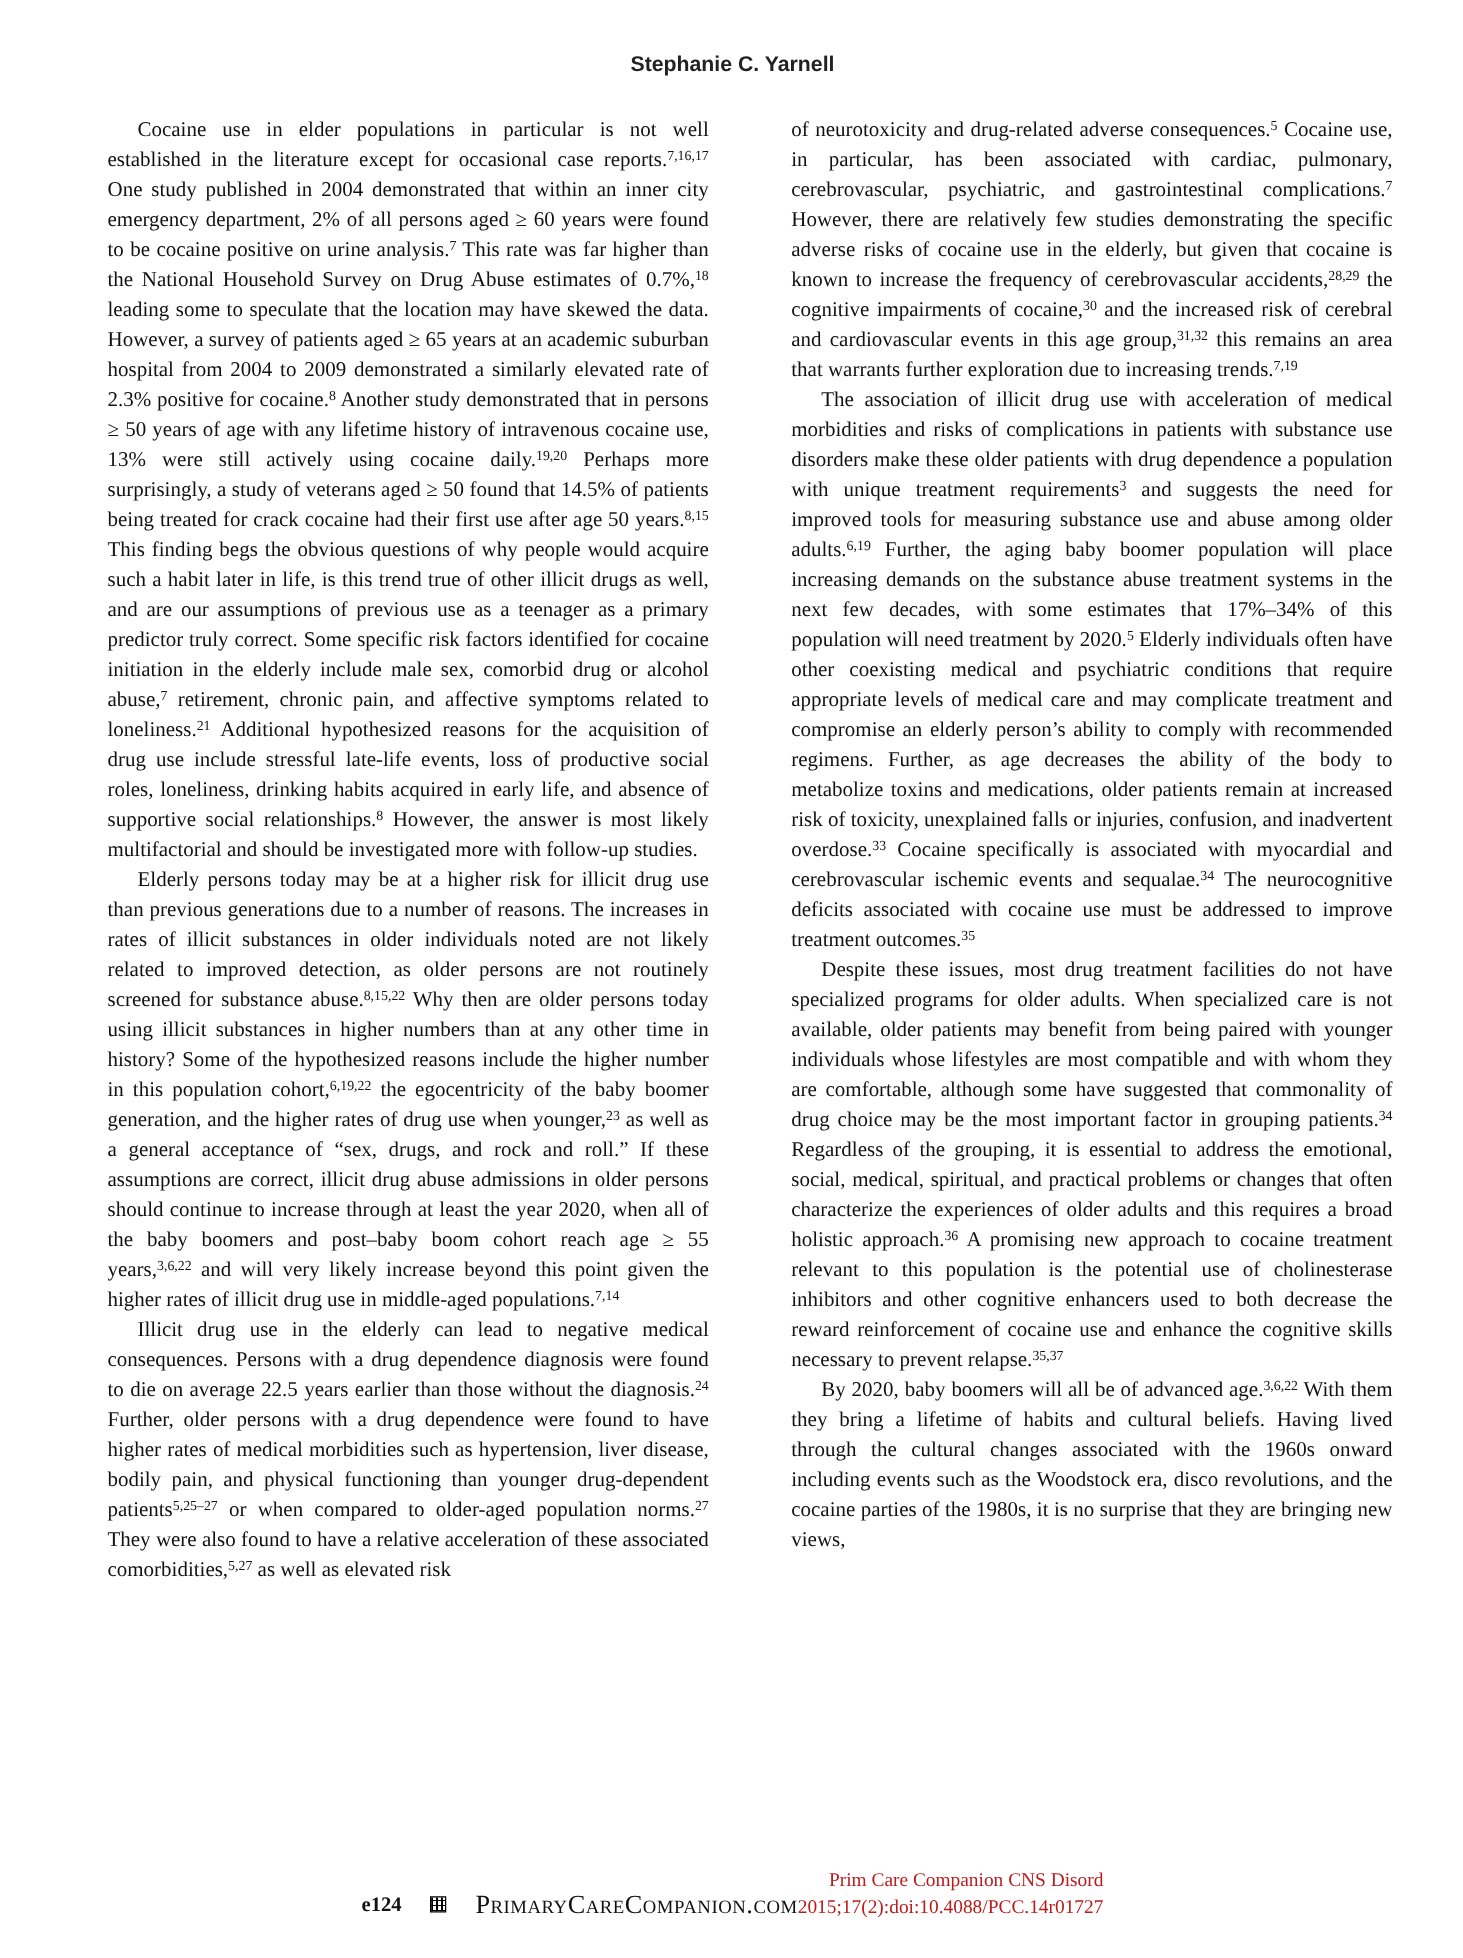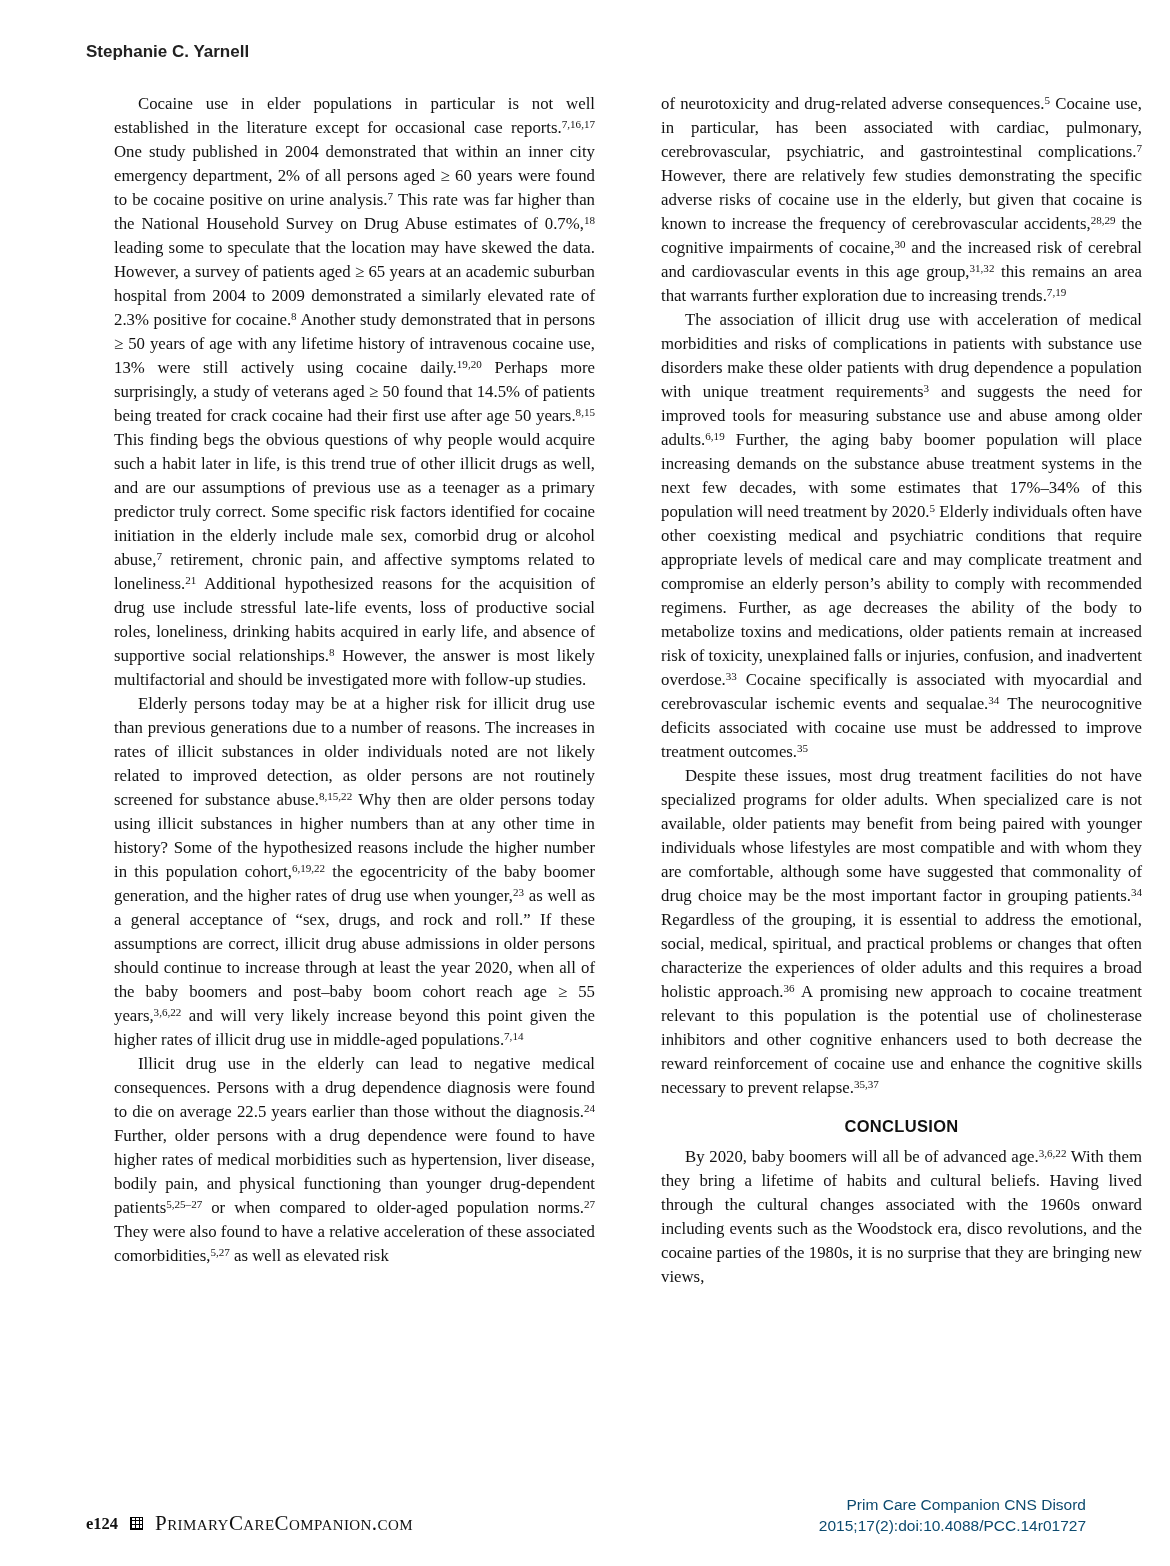--- a/index.html
+++ b/index.html
@@ -1,15 +1,15 @@
 <!DOCTYPE html>
 <html><head>
 <meta charset="utf-8">
 <style>
-  * { margin:0; padding:0; box-sizing:border-box; }
+  * { margin:0; padding:0; box-sizing:border-box;align-items:center; }
   html, body { background:#ffffff; }
   body {
     width:1170px; height:1566px; margin:0 auto;
     font-family:"Liberation Serif", serif;
     color:#111111;
   }
   .page {
     width:100%; height:100%;
     padding:42px 84px 30px 86px;
     display:flex; flex-direction:column;
@@ -41,21 +41,21 @@
     font-family:"Liberation Sans", sans-serif;
     font-weight:700; font-size:16.5px; letter-spacing:0.02em;
     text-align:center; color:#111111;
     margin:14px 0 7px 0; text-indent:0;
   }
   .footer {
     margin-top:18px;
     display:flex; justify-content:space-between; align-items:flex-end;
   }
   .footer-left {
-    display:flex; align-items:center; gap:12px;
+    display:flex; align-items:center; gap:23px;
     font-size:16.5px; color:#111111;
   }
   .pagenum { font-weight:700; }
   .logo-square {
     width:13px; height:13px; display:inline-block;
     border:1px solid #000;
     background-image:
       repeating-linear-gradient(0deg,  #000 0 1px, transparent 1px 4px),
       repeating-linear-gradient(90deg, #000 0 1px, transparent 1px 4px);
     background-color:#fff;
@@ -79,30 +79,29 @@
   <main class="columns">
     <div class="col">
         <p class="indent">Cocaine use in elder populations in particular is not well established in the literature except for occasional case reports.<sup>7,16,17</sup> One study published in 2004 demonstrated that within an inner city emergency department, 2% of all persons aged ≥ 60 years were found to be cocaine positive on urine analysis.<sup>7</sup> This rate was far higher than the National Household Survey on Drug Abuse estimates of 0.7%,<sup>18</sup> leading some to speculate that the location may have skewed the data. However, a survey of patients aged ≥ 65 years at an academic suburban hospital from 2004 to 2009 demonstrated a similarly elevated rate of 2.3% positive for cocaine.<sup>8</sup> Another study demonstrated that in persons ≥ 50 years of age with any lifetime history of intravenous cocaine use, 13% were still actively using cocaine daily.<sup>19,20</sup> Perhaps more surprisingly, a study of veterans aged ≥ 50 found that 14.5% of patients being treated for crack cocaine had their first use after age 50 years.<sup>8,15</sup> This finding begs the obvious questions of why people would acquire such a habit later in life, is this trend true of other illicit drugs as well, and are our assumptions of previous use as a teenager as a primary predictor truly correct. Some specific risk factors identified for cocaine initiation in the elderly include male sex, comorbid drug or alcohol abuse,<sup>7</sup> retirement, chronic pain, and affective symptoms related to loneliness.<sup>21</sup> Additional hypothesized reasons for the acquisition of drug use include stressful late-life events, loss of productive social roles, loneliness, drinking habits acquired in early life, and absence of supportive social relationships.<sup>8</sup> However, the answer is most likely multifactorial and should be investigated more with follow-up studies.</p>
         <p class="indent">Elderly persons today may be at a higher risk for illicit drug use than previous generations due to a number of reasons. The increases in rates of illicit substances in older individuals noted are not likely related to improved detection, as older persons are not routinely screened for substance abuse.<sup>8,15,22</sup> Why then are older persons today using illicit substances in higher numbers than at any other time in history? Some of the hypothesized reasons include the higher number in this population cohort,<sup>6,19,22</sup> the egocentricity of the baby boomer generation, and the higher rates of drug use when younger,<sup>23</sup> as well as a general acceptance of “sex, drugs, and rock and roll.” If these assumptions are correct, illicit drug abuse admissions in older persons should continue to increase through at least the year 2020, when all of the baby boomers and post–baby boom cohort reach age ≥ 55 years,<sup>3,6,22</sup> and will very likely increase beyond this point given the higher rates of illicit drug use in middle-aged populations.<sup>7,14</sup></p>
         <p class="indent">Illicit drug use in the elderly can lead to negative medical consequences. Persons with a drug dependence diagnosis were found to die on average 22.5 years earlier than those without the diagnosis.<sup>24</sup> Further, older persons with a drug dependence were found to have higher rates of medical morbidities such as hypertension, liver disease, bodily pain, and physical functioning than younger drug-dependent patients<sup>5,25–27</sup> or when compared to older-aged population norms.<sup>27</sup> They were also found to have a relative acceleration of these associated comorbidities,<sup>5,27</sup> as well as elevated risk</p>
       </div>
     <div class="col">
         <p class="">of neurotoxicity and drug-related adverse consequences.<sup>5</sup> Cocaine use, in particular, has been associated with cardiac, pulmonary, cerebrovascular, psychiatric, and gastrointestinal complications.<sup>7</sup> However, there are relatively few studies demonstrating the specific adverse risks of cocaine use in the elderly, but given that cocaine is known to increase the frequency of cerebrovascular accidents,<sup>28,29</sup> the cognitive impairments of cocaine,<sup>30</sup> and the increased risk of cerebral and cardiovascular events in this age group,<sup>31,32</sup> this remains an area that warrants further exploration due to increasing trends.<sup>7,19</sup></p>
         <p class="indent">The association of illicit drug use with acceleration of medical morbidities and risks of complications in patients with substance use disorders make these older patients with drug dependence a population with unique treatment requirements<sup>3</sup> and suggests the need for improved tools for measuring substance use and abuse among older adults.<sup>6,19</sup> Further, the aging baby boomer population will place increasing demands on the substance abuse treatment systems in the next few decades, with some estimates that 17%–34% of this population will need treatment by 2020.<sup>5</sup> Elderly individuals often have other coexisting medical and psychiatric conditions that require appropriate levels of medical care and may complicate treatment and compromise an elderly person’s ability to comply with recommended regimens. Further, as age decreases the ability of the body to metabolize toxins and medications, older patients remain at increased risk of toxicity, unexplained falls or injuries, confusion, and inadvertent overdose.<sup>33</sup> Cocaine specifically is associated with myocardial and cerebrovascular ischemic events and sequalae.<sup>34</sup> The neurocognitive deficits associated with cocaine use must be addressed to improve treatment outcomes.<sup>35</sup></p>
         <p class="indent">Despite these issues, most drug treatment facilities do not have specialized programs for older adults. When specialized care is not available, older patients may benefit from being paired with younger individuals whose lifestyles are most compatible and with whom they are comfortable, although some have suggested that commonality of drug choice may be the most important factor in grouping patients.<sup>34</sup> Regardless of the grouping, it is essential to address the emotional, social, medical, spiritual, and practical problems or changes that often characterize the experiences of older adults and this requires a broad holistic approach.<sup>36</sup> A promising new approach to cocaine treatment relevant to this population is the potential use of cholinesterase inhibitors and other cognitive enhancers used to both decrease the reward reinforcement of cocaine use and enhance the cognitive skills necessary to prevent relapse.<sup>35,37</sup></p>
-        <h2 class="section-heading">CONCLUSION</h2>
         <p class="indent">By 2020, baby boomers will all be of advanced age.<sup>3,6,22</sup> With them they bring a lifetime of habits and cultural beliefs. Having lived through the cultural changes associated with the 1960s onward including events such as the Woodstock era, disco revolutions, and the cocaine parties of the 1980s, it is no surprise that they are bringing new views,</p>
       </div>
   </main>
 
   <footer class="footer">
     <div class="footer-left">
       <span class="pagenum">e124</span>
       <span class="logo-square"></span>
       <span class="site-name">PrimaryCareCompanion.com</span>
     </div>
-    <div class="footer-right" style="color: #0c4a6e;">
+    <div class="footer-right" style="color: #b91c1c; font-family: Liberation Serif, serif;">
       <div>Prim Care Companion CNS Disord</div>
       <div>2015;17(2):doi:10.4088/PCC.14r01727</div>
     </div>
   </footer>
 
 </div>
 
 </body></html>

